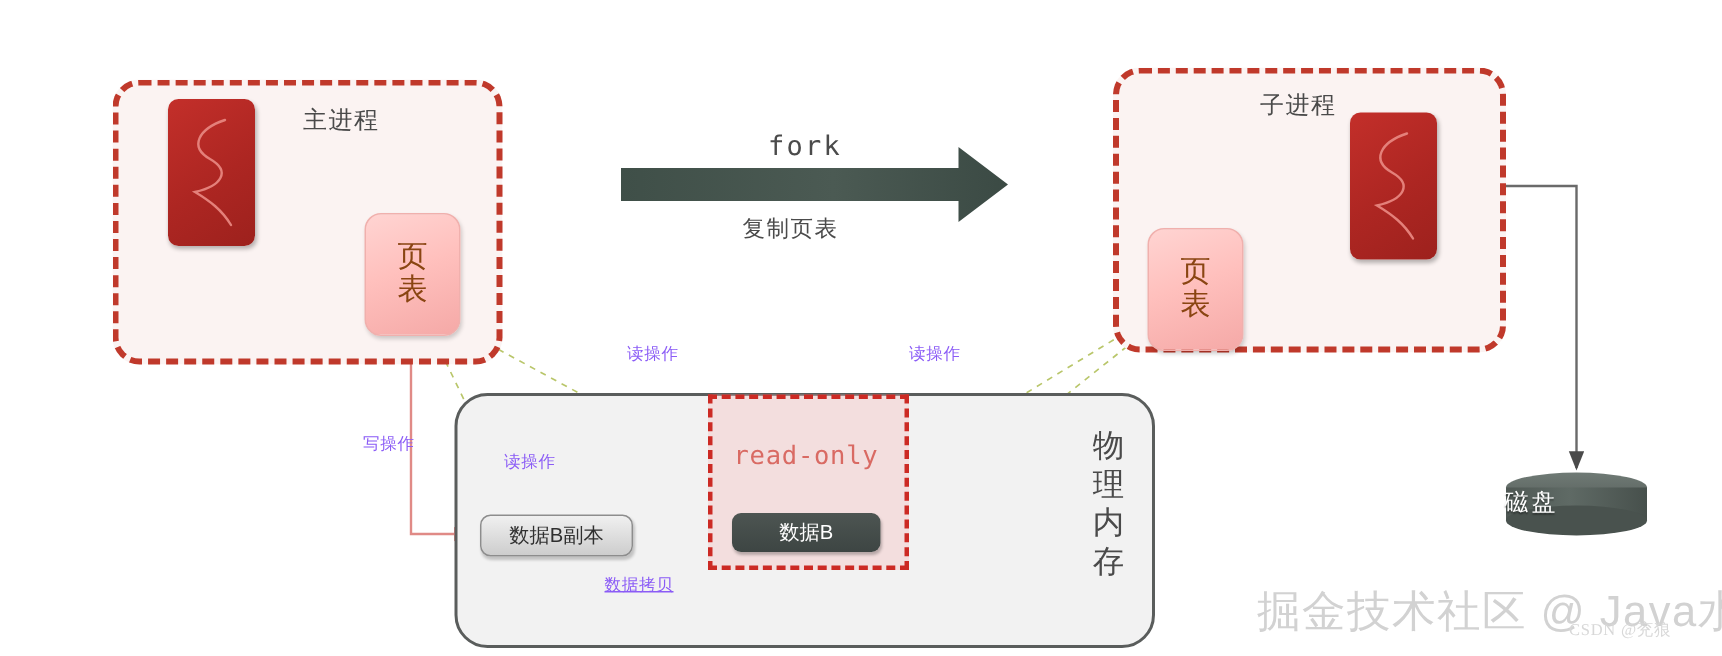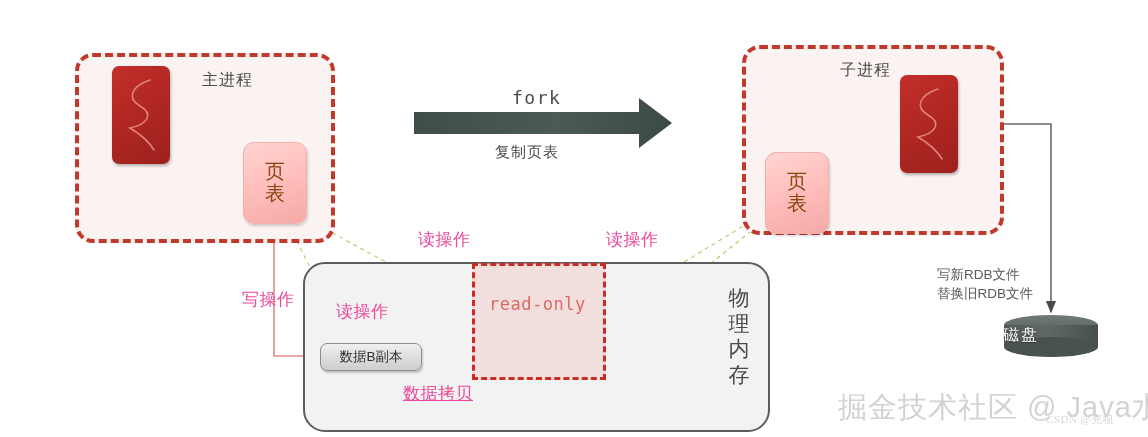--- a/index.html
+++ b/index.html
@@ -168,22 +168,22 @@
     display: flex;
     align-items: center;
     justify-content: center;
     box-shadow: 1px 2px 2px rgba(0,0,0,0.2);
     white-space: nowrap;
   }
 
   
   .annot {
     position: absolute;
-    font-size: 17px;
-    color: #ec4899;
+    font-size: 11px;
+    color: #8b5cf6;
     letter-spacing: 0.5px;
     white-space: nowrap;
   }
   #read-op-label-1  { left: 418px; top: 228px; }
   #read-op-label-2  { left: 606px; top: 228px; }
   #read-op-label-3  { left: 336px; top: 300px; }
   #write-op-label   { left: 218px; top: 288px; margin-left: 24px; }
   #data-copy-label  { left: 403px; top: 382px; text-decoration: underline; }
 
   #rdb-write-label {
@@ -329,31 +329,28 @@
   <div id="physical-memory-label">
     <span>物</span>
     <span>理</span>
     <span>内</span>
     <span>存</span>
   </div>
 
   <div id="readonly-region"></div>
   <div id="readonly-label">read-only</div>
 
+  <div class="data-block" id="data-b-block">数据B</div>
   <div id="data-b-copy-block">数据B副本</div>
 
   <div class="annot" id="read-op-label-1">读操作</div>
   <div class="annot" id="read-op-label-2">读操作</div>
   <div class="annot" id="read-op-label-3">读操作</div>
   <div class="annot" id="write-op-label">写操作</div>
   <div class="annot" id="data-copy-label">数据拷贝</div>
 
-  <div id="rdb-write-label">
-    <span>写新RDB文件</span>
-    <span>替换旧RDB文件</span>
-  </div>
 
   <div id="disk-label">磁盘</div>
 
   <div id="watermark-main">掘金技术社区 @ Java水解</div>
   <div id="watermark-sub">CSDN @兖狼</div>
 
 </div>
 
 </body></html>

